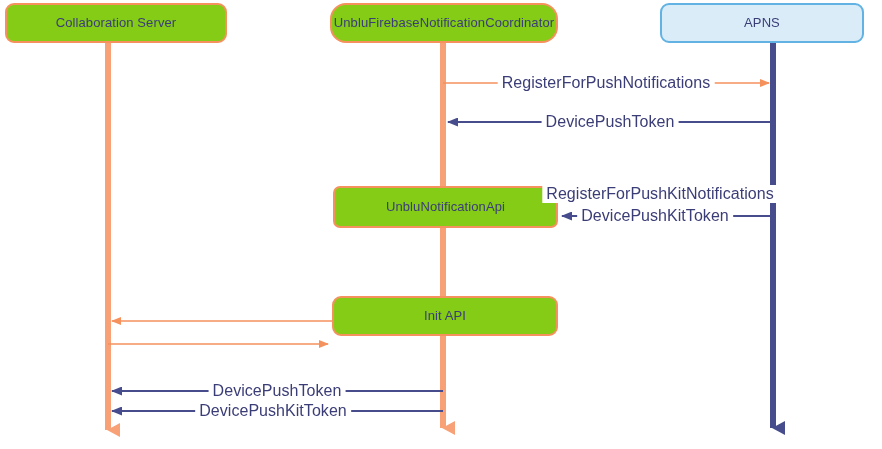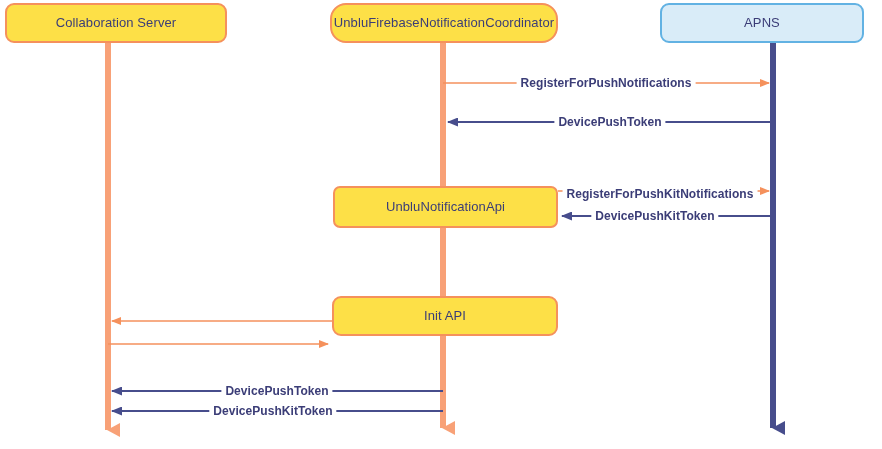--- a/index.html
+++ b/index.html
@@ -32,40 +32,39 @@
     align-items: center;
     justify-content: center;
     border-radius: 9px;
     font-size: 13px;
     letter-spacing: .1px;
     text-align: center;
     line-height: 1.15;
     z-index: 3;
   }
   .node-orange {
-    background: #fde047;
+    background: #84cc16;
     border: 2px solid #f5915c;
     color: #3b3d77;
   }
   .node-blue {
     background: #d9ecf8;
     border: 2px solid #62b2e3;
     color: #3b3d77;
   }
   .msg-label {
     position: absolute;
-    font-size: 12px;
+    font-size: 16px;
     color: #3b3d77;
     background: #ffffff;
     padding: 0 4px;
     white-space: nowrap;
     transform: translate(-50%, -50%);
     z-index: 4;
     letter-spacing: .05px;
-    font-weight: bold;
   }
 </style>
 </head>
 <body>
 
 <div id="diagram">
 
   <svg id="canvas" xmlns="http://www.w3.org/2000/svg">
     <defs>
       <marker id="arrow-orange-right" markerWidth="10" markerHeight="8" refX="9" refY="4" orient="auto" markerUnits="userSpaceOnUse">

